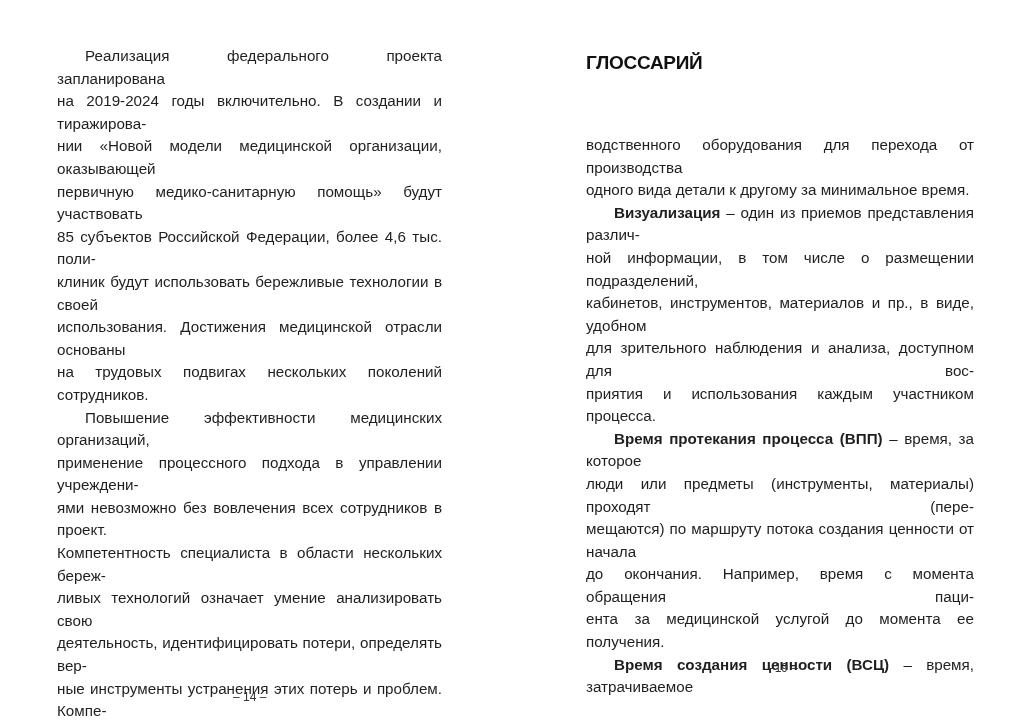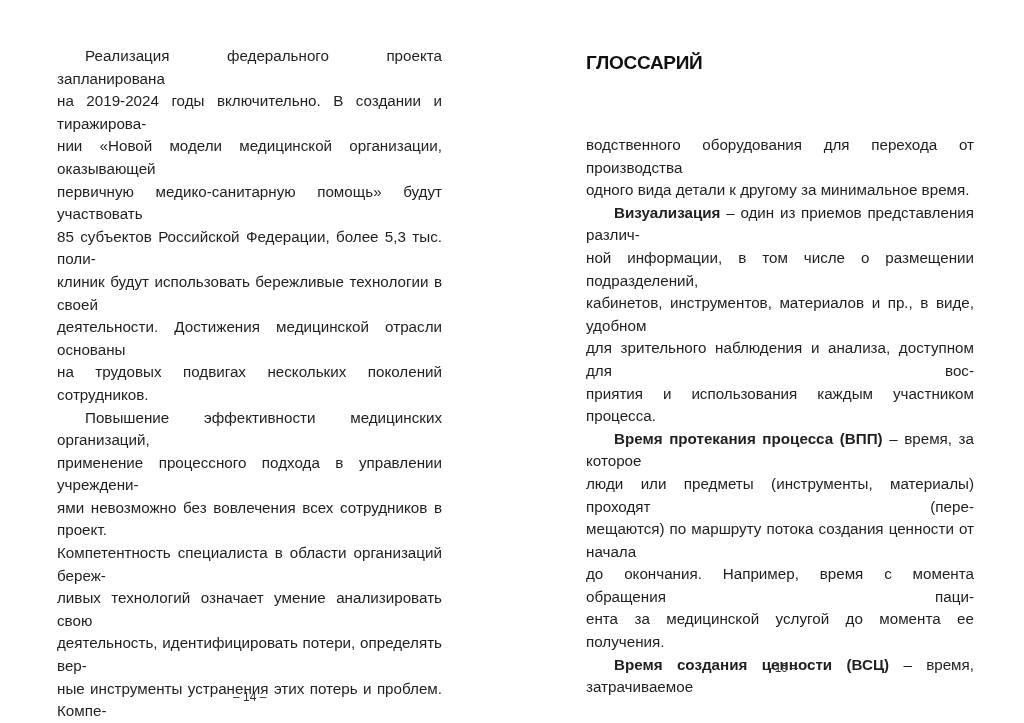--- a/index.html
+++ b/index.html
@@ -24,30 +24,30 @@
 </head>
 <body>
 
 <div class="page left">
   <div class="textblock" id="left-text">
       <div>
         <span class="ln ind">Реализация федерального проекта запланирована</span>
         <span class="ln">на 2019-2024 годы включительно. В создании и тиражирова-</span>
         <span class="ln">нии «Новой модели медицинской организации, оказывающей</span>
         <span class="ln">первичную медико-санитарную помощь» будут участвовать</span>
-        <span class="ln">85 субъектов Российской Федерации, более 5,3 тыс. поли-</span>
+        <span class="ln">85 субъектов Российской Федерации, более 4,6 тыс. поли-</span>
         <span class="ln">клиник будут использовать бережливые технологии в своей</span>
-        <span class="ln">деятельности. Достижения медицинской отрасли основаны</span>
+        <span class="ln">использования. Достижения медицинской отрасли основаны</span>
         <span class="ln last">на трудовых подвигах нескольких поколений сотрудников.</span>
       </div>
       <div>
         <span class="ln ind">Повышение эффективности медицинских организаций,</span>
         <span class="ln">применение процессного подхода в управлении учреждени-</span>
         <span class="ln">ями невозможно без вовлечения всех сотрудников в проект.</span>
-        <span class="ln">Компетентность специалиста в области организаций береж-</span>
+        <span class="ln">Компетентность специалиста в области нескольких береж-</span>
         <span class="ln">ливых технологий означает умение анализировать свою</span>
         <span class="ln">деятельность, идентифицировать потери, определять вер-</span>
         <span class="ln">ные инструменты устранения этих потерь и проблем. Компе-</span>
         <span class="ln">тентность руководителя медицинской организации означает</span>
       </div>
     </div>
   <div class="pagenum">– 14 –</div>
 </div>
 
 <div class="page right">

